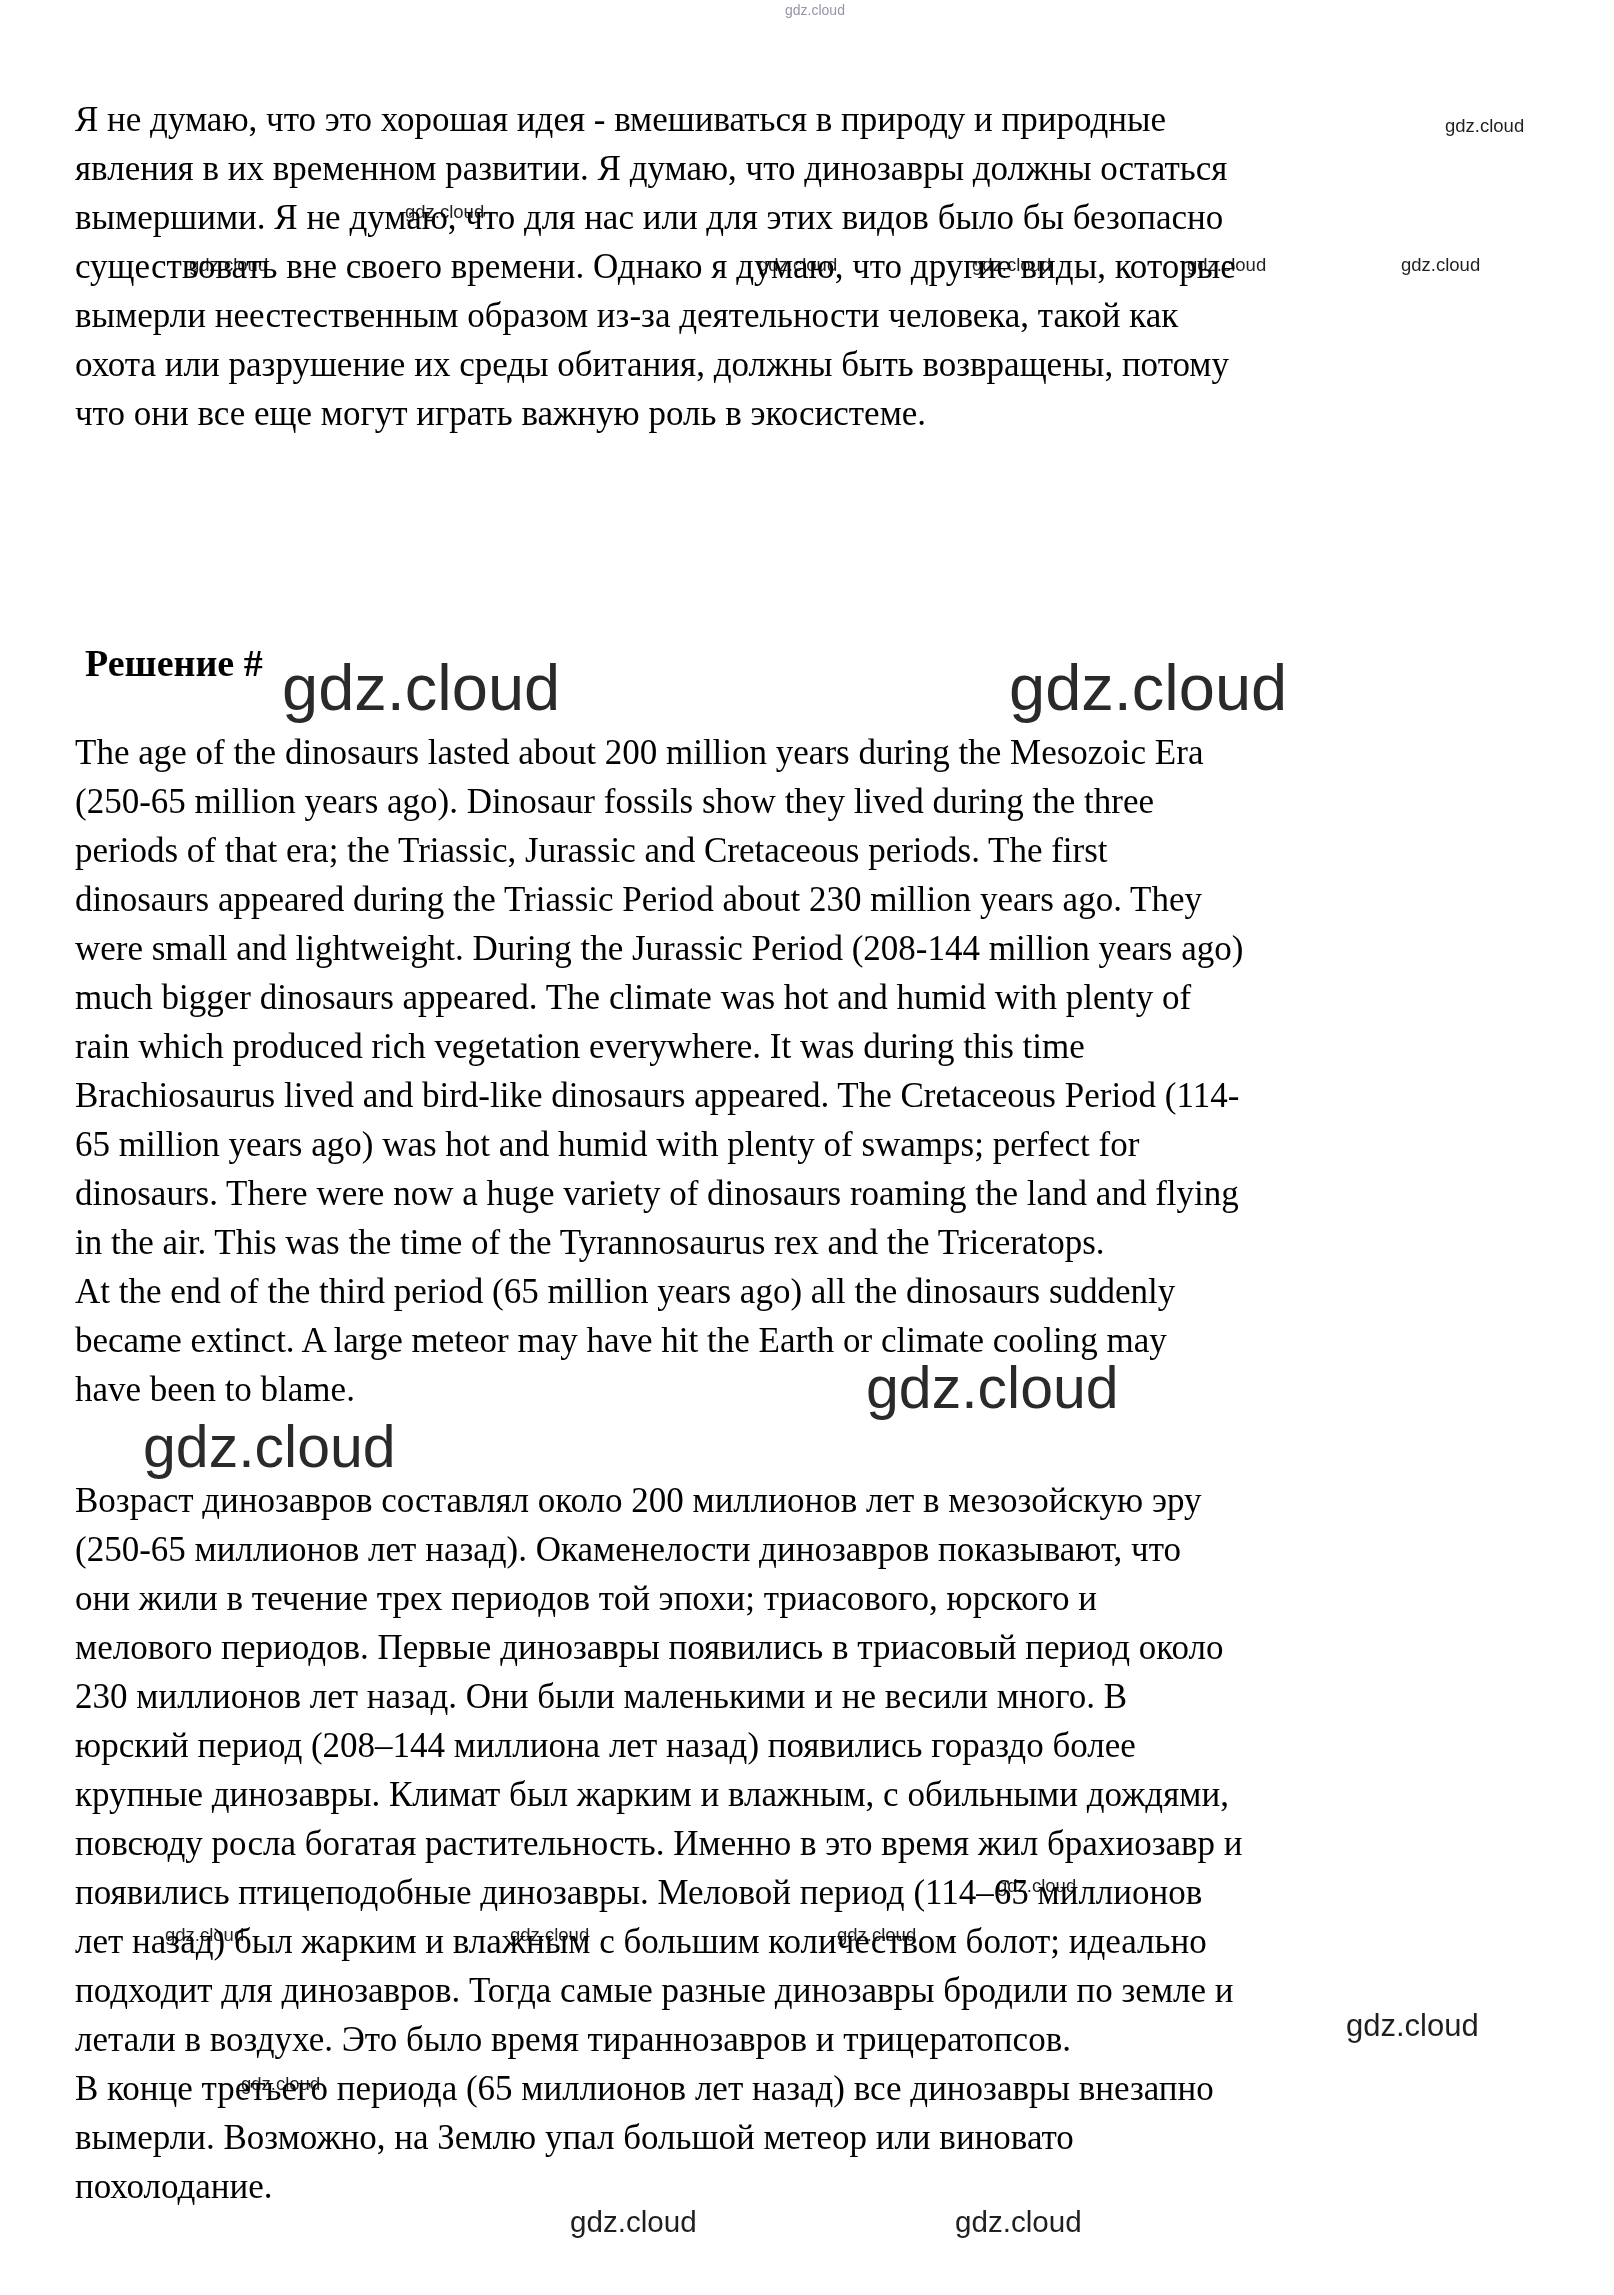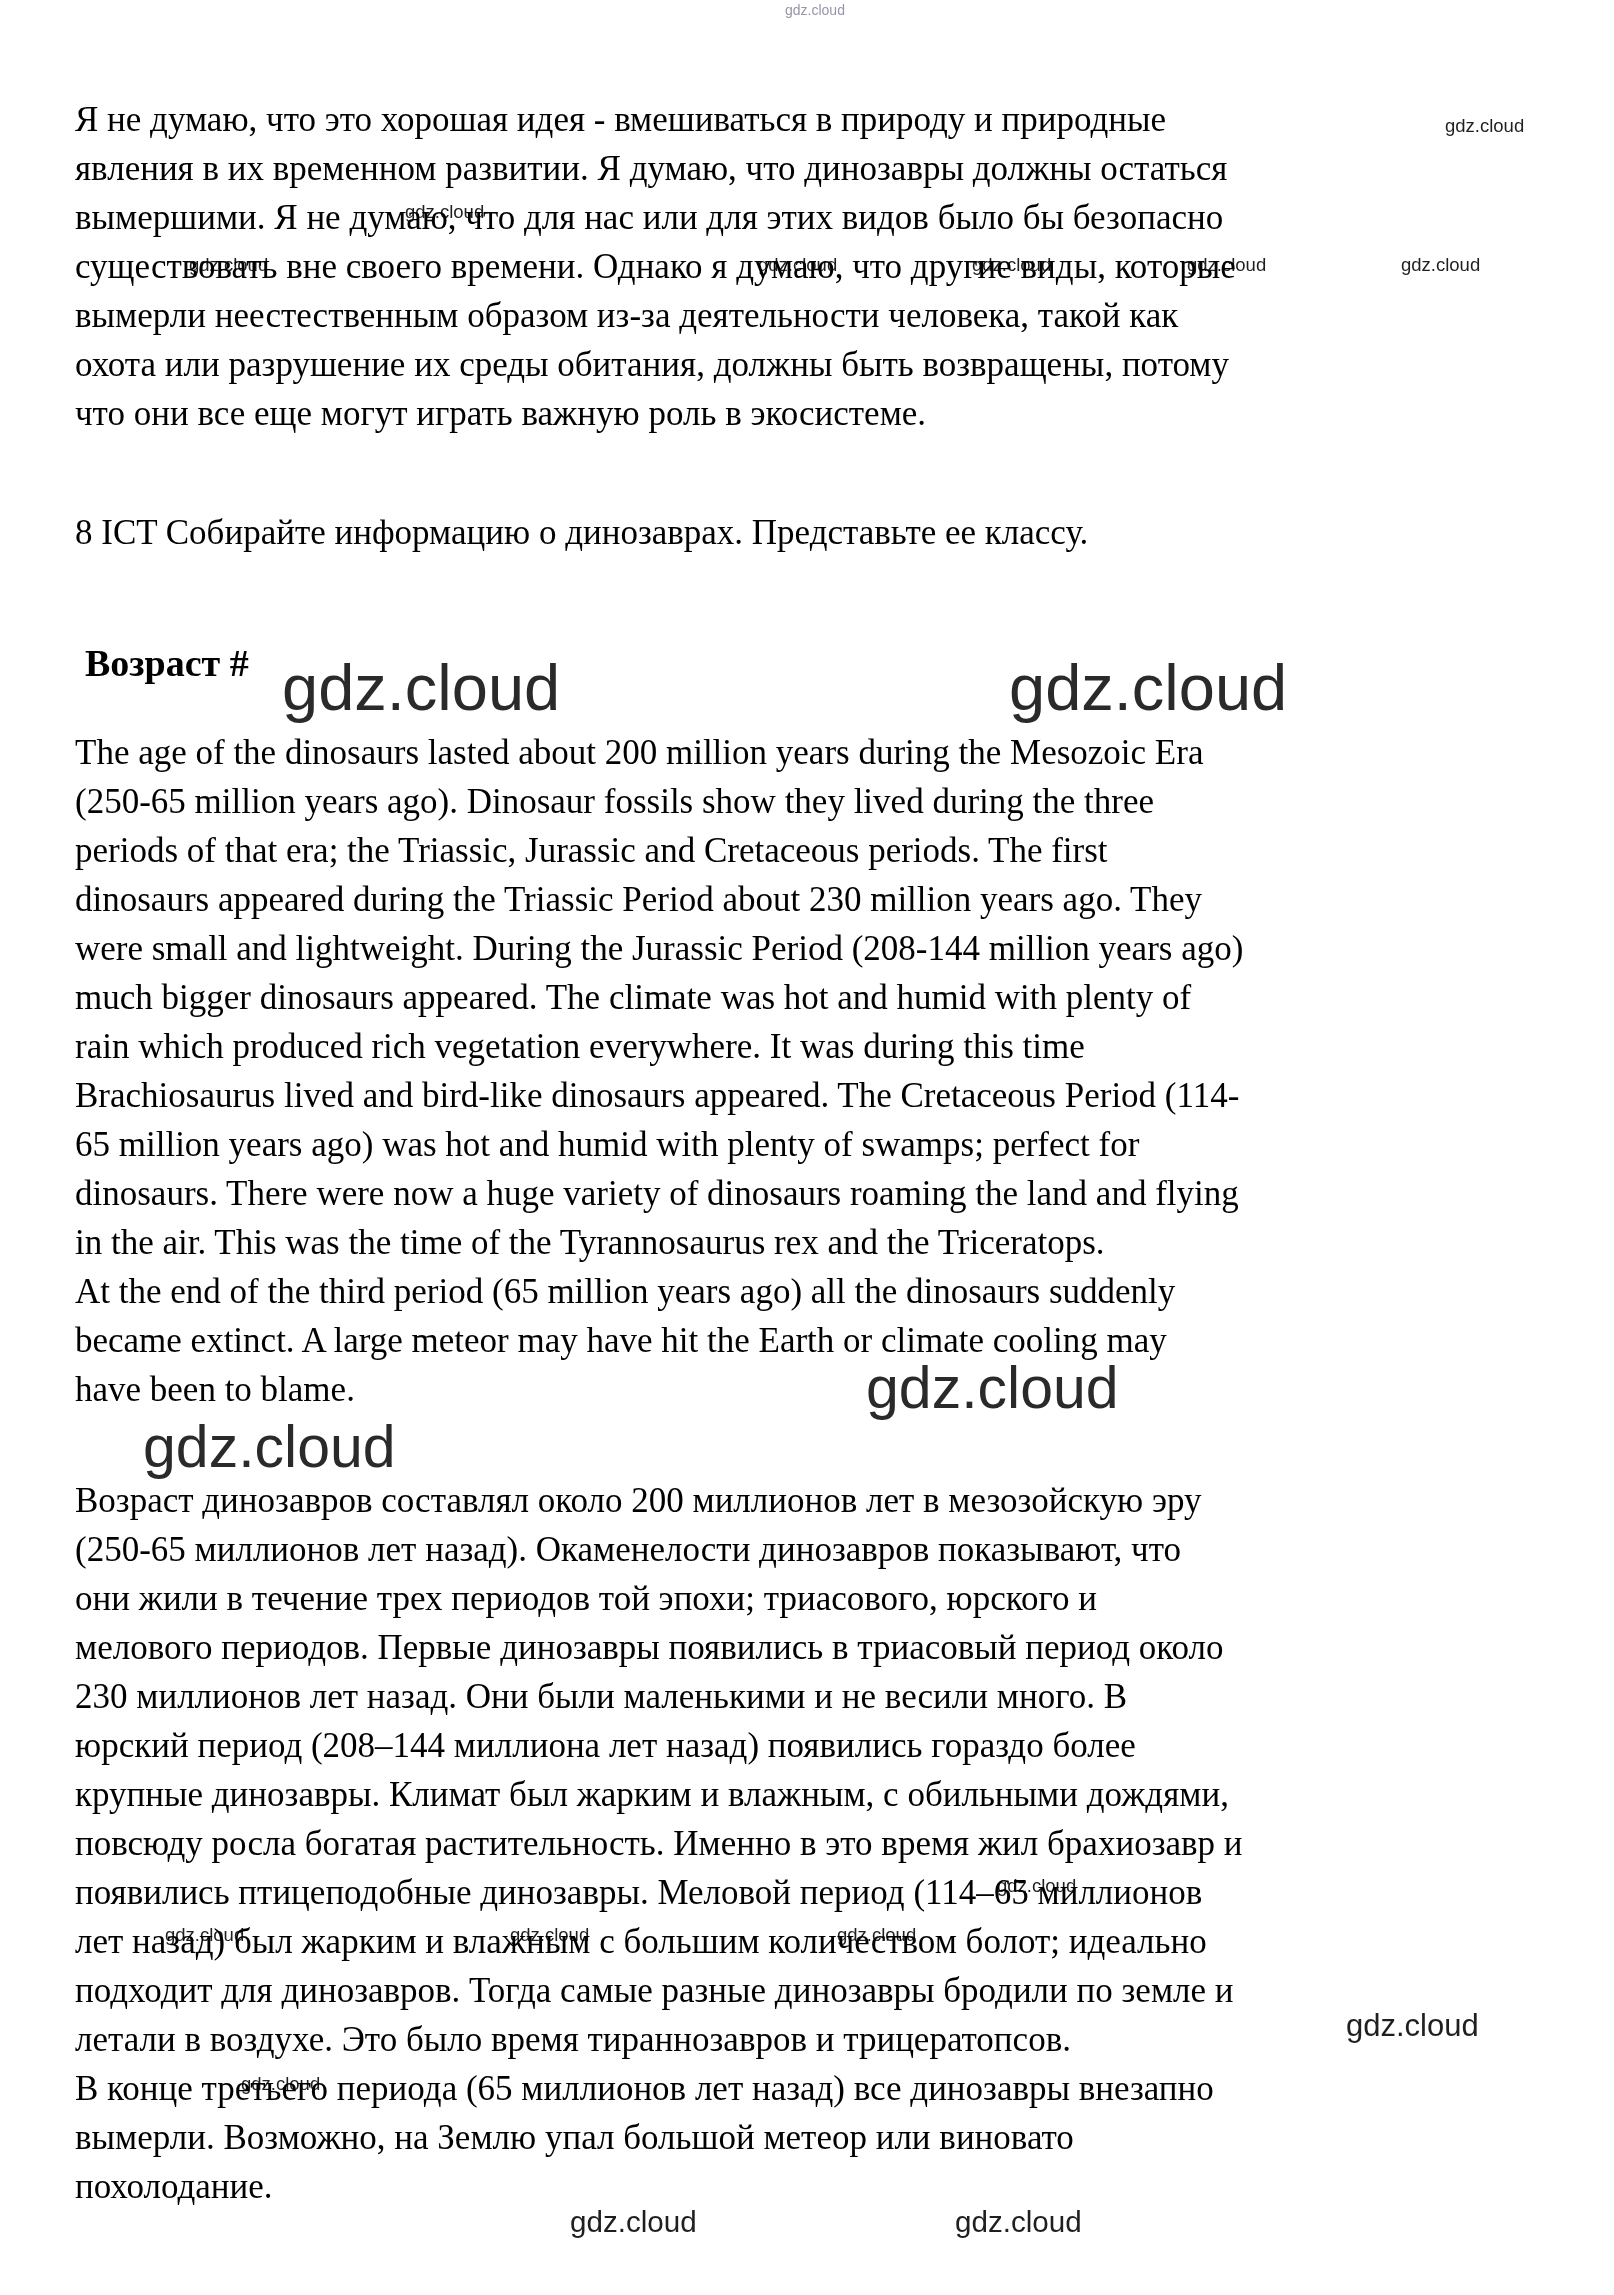--- a/index.html
+++ b/index.html
@@ -75,23 +75,22 @@
 <div class="page">
 
   <p class="para" id="intro">Я не думаю, что это хорошая идея - вмешиваться в природу и природные
 явления в их временном развитии. Я думаю, что динозавры должны остаться
 вымершими. Я не думаю, что для нас или для этих видов было бы безопасно
 существовать вне своего времени. Однако я думаю, что другие виды, которые
 вымерли неестественным образом из-за деятельности человека, такой как
 охота или разрушение их среды обитания, должны быть возвращены, потому
 что они все еще могут играть важную роль в экосистеме.</p>
 
-  <p class="para" id="task">8 ICT Собирайте информацию о динозаврах. Представьте ее классу.</p>
 
-  <h2 id="solution">Возраст #</h2>
+  <h2 id="solution">Решение #</h2>
 
   <p class="para" id="english">The age of the dinosaurs lasted about 200 million years during the Mesozoic Era
 (250-65 million years ago). Dinosaur fossils show they lived during the three
 periods of that era; the Triassic, Jurassic and Cretaceous periods. The first
 dinosaurs appeared during the Triassic Period about 230 million years ago. They
 were small and lightweight. During the Jurassic Period (208-144 million years ago)
 much bigger dinosaurs appeared. The climate was hot and humid with plenty of
 rain which produced rich vegetation everywhere. It was during this time
 Brachiosaurus lived and bird-like dinosaurs appeared. The Cretaceous Period (114-
 65 million years ago) was hot and humid with plenty of swamps; perfect for

